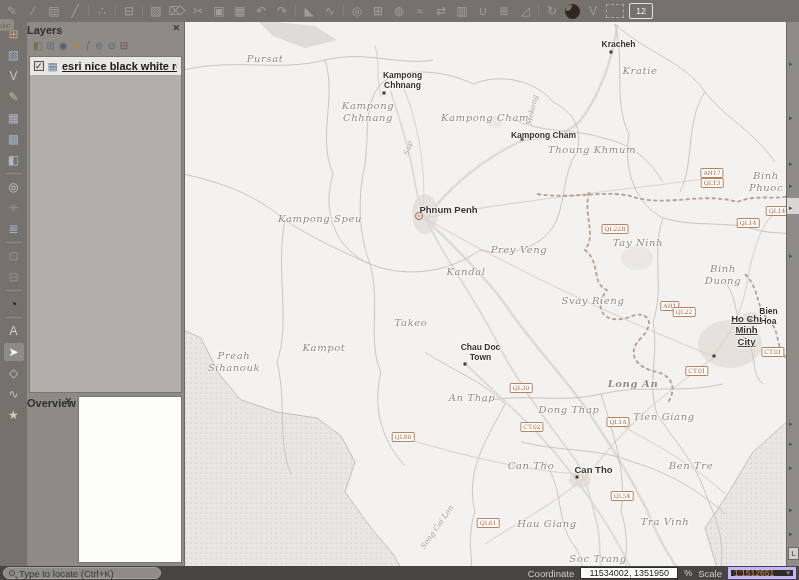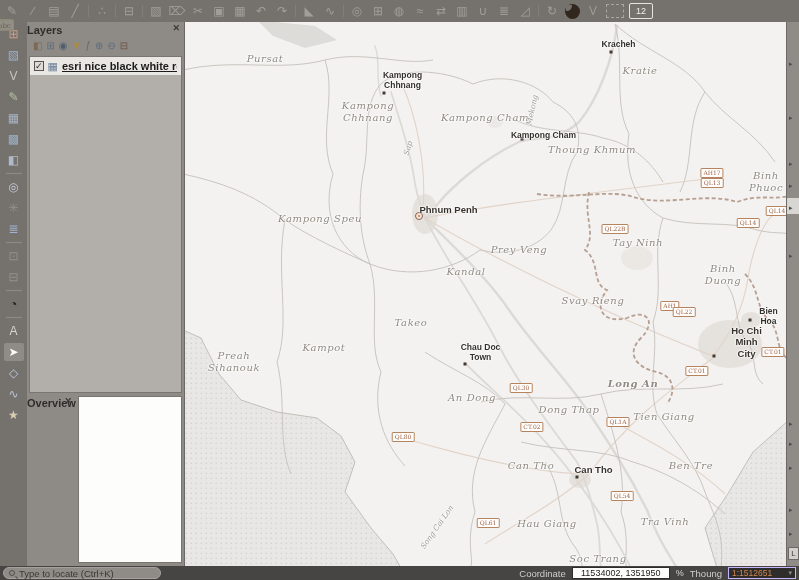--- a/index.html
+++ b/index.html
@@ -92,21 +92,21 @@
                       font-family:"Liberation Sans", sans-serif; width:130px; }
   .locate-box input::placeholder { color:#3a3834; opacity:1; }
   .mag-icon { width:6px; height:6px; border:1px solid #504e4a; border-radius:50%; position:relative; flex:0 0 auto; }
   .mag-icon::after { content:""; position:absolute; width:3px; height:1px; background:#504e4a;
                      transform:rotate(45deg); left:5px; top:6px; }
   .sb-spacer { flex:1 1 auto; }
   .sb-label { color:#cfcdc9; font-size:9.5px; }
   .coord-input { width:98px; height:12px; background:#fdfdfc; border:1px solid #2e2c29; font-size:9px;
                  color:#1d1b19; text-align:center; font-family:"Liberation Sans", sans-serif; }
   .extent-icon { color:#d8d6d2; font-size:9px; cursor:pointer; }
-  .scale-select { width:68px; height:12px; background:#2f2d2b; border:1px solid #c4b5fd; color:#d0854f;
+  .scale-select { width:68px; height:12px; background:#2f2d2b; border:3px solid #c4b5fd; color:#d0854f;
                   font-size:8.5px; display:flex; align-items:center; justify-content:space-between;
                   padding:0 3px; cursor:pointer; }
   .scale-select .arr { color:#8f8c88; font-size:7px; }
 </style>
 </head>
 <body>
 
 <div class="app">
 
   <div class="toolbar" id="topToolbar">
@@ -302,21 +302,21 @@
           <div class="map-label prov" style="left: 453px; top: 221px;">Tay Ninh</div>
           <div class="map-label prov" style="left: 334px; top: 228px;">Prey Veng</div>
           <div class="map-label prov" style="left: 281px; top: 250px;">Kandal</div>
           <div class="map-label prov" style="left: 538px; top: 252px;">Binh Duong</div>
           <div class="map-label prov" style="left: 408px; top: 279px;">Svay Rieng</div>
           <div class="map-label prov" style="left: 226px; top: 301px;">Takeo</div>
           <div class="map-label prov" style="left: 139px; top: 326px;">Kampot</div>
           <div class="map-label prov" style="left: 49px; top: 339px;">Preah
 Sihanouk</div>
           <div class="map-label prov" style="left: 448px; top: 362px; font-weight: bold;">Long An</div>
-          <div class="map-label prov" style="left: 287px; top: 376px;">An Dong</div>
+          <div class="map-label prov" style="left: 287px; top: 376px;">An Thap</div>
           <div class="map-label prov" style="left: 384px; top: 388px;">Dong Thap</div>
           <div class="map-label prov" style="left: 479px; top: 395px;">Tien Giang</div>
           <div class="map-label prov" style="left: 346px; top: 444px;">Can Tho</div>
           <div class="map-label prov" style="left: 506px; top: 444px;">Ben Tre</div>
           <div class="map-label prov" style="left: 362px; top: 502px;">Hau Giang</div>
           <div class="map-label prov" style="left: 480px; top: 500px;">Tra Vinh</div>
           <div class="map-label prov" style="left: 413px; top: 537px;">Soc Trang</div>
           <div class="cdot" style="left: 426px; top: 30px;"></div>
           <div class="map-label city" style="left: 428px; top: 22px;">Kracheh</div>
           <div class="cdot" style="left: 199px; top: 71px;"></div>
@@ -325,21 +325,21 @@
           <div class="cdot" style="left: 337px; top: 117px;"></div>
           <div class="map-label city" style="left: 353px; top: 113px;">Kampong Cham</div>
           <div class="cring" style="left: 234px; top: 194px;"></div>
           <div class="map-label city big" style="left: 258px; top: 188px;">Phnum Penh</div>
           <div class="cdot" style="left: 280px; top: 342px;"></div>
           <div class="map-label city" style="left: 290px; top: 330px;">Chau Doc
 Town</div>
           <div class="cdot" style="left: 565px; top: 298px;"></div>
           <div class="map-label city" style="left: 578px; top: 294px;">Bien Hoa</div>
           <div class="cdot" style="left: 529px; top: 334px;"></div>
-          <div class="map-label city big" style="left: 556px; top: 320px;">Ho Chi Minh
+          <div class="map-label city big" style="left: 556px; top: 308px; text-decoration: underline;">Ho Chi Minh
 City</div>
           <div class="cdot" style="left: 392px; top: 455px;"></div>
           <div class="map-label city big" style="left: 403px; top: 448px;">Can Tho</div>
           <div class="badge" style="left: 527px; top: 151px;">AH17</div>
           <div class="badge" style="left: 527px; top: 161px;">QL13</div>
           <div class="badge" style="left: 592px; top: 189px;">QL14</div>
           <div class="badge" style="left: 563px; top: 201px;">QL14</div>
           <div class="badge" style="left: 430px; top: 207px;">QL22B</div>
           <div class="badge" style="left: 485px; top: 284px;">AH1</div>
           <div class="badge" style="left: 499px; top: 290px;">QL22</div>
@@ -377,20 +377,20 @@
 
   <div class="statusbar">
     <div class="locate-box">
       <span class="mag-icon"></span>
       <input type="text" placeholder="Type to locate (Ctrl+K)" style="">
     </div>
     <div class="sb-spacer"></div>
     <span class="sb-label">Coordinate</span>
     <input class="coord-input" type="text" value="11534002, 1351950" style="">
     <span class="extent-icon">%</span>
-    <span class="sb-label">Thoung</span>
+    <span class="sb-label">Scale</span>
     <div class="scale-select">
       <span>1:1512651</span>
       <span class="arr">▾</span>
     </div>
   </div>
 
 </div>
 
 </body></html>

